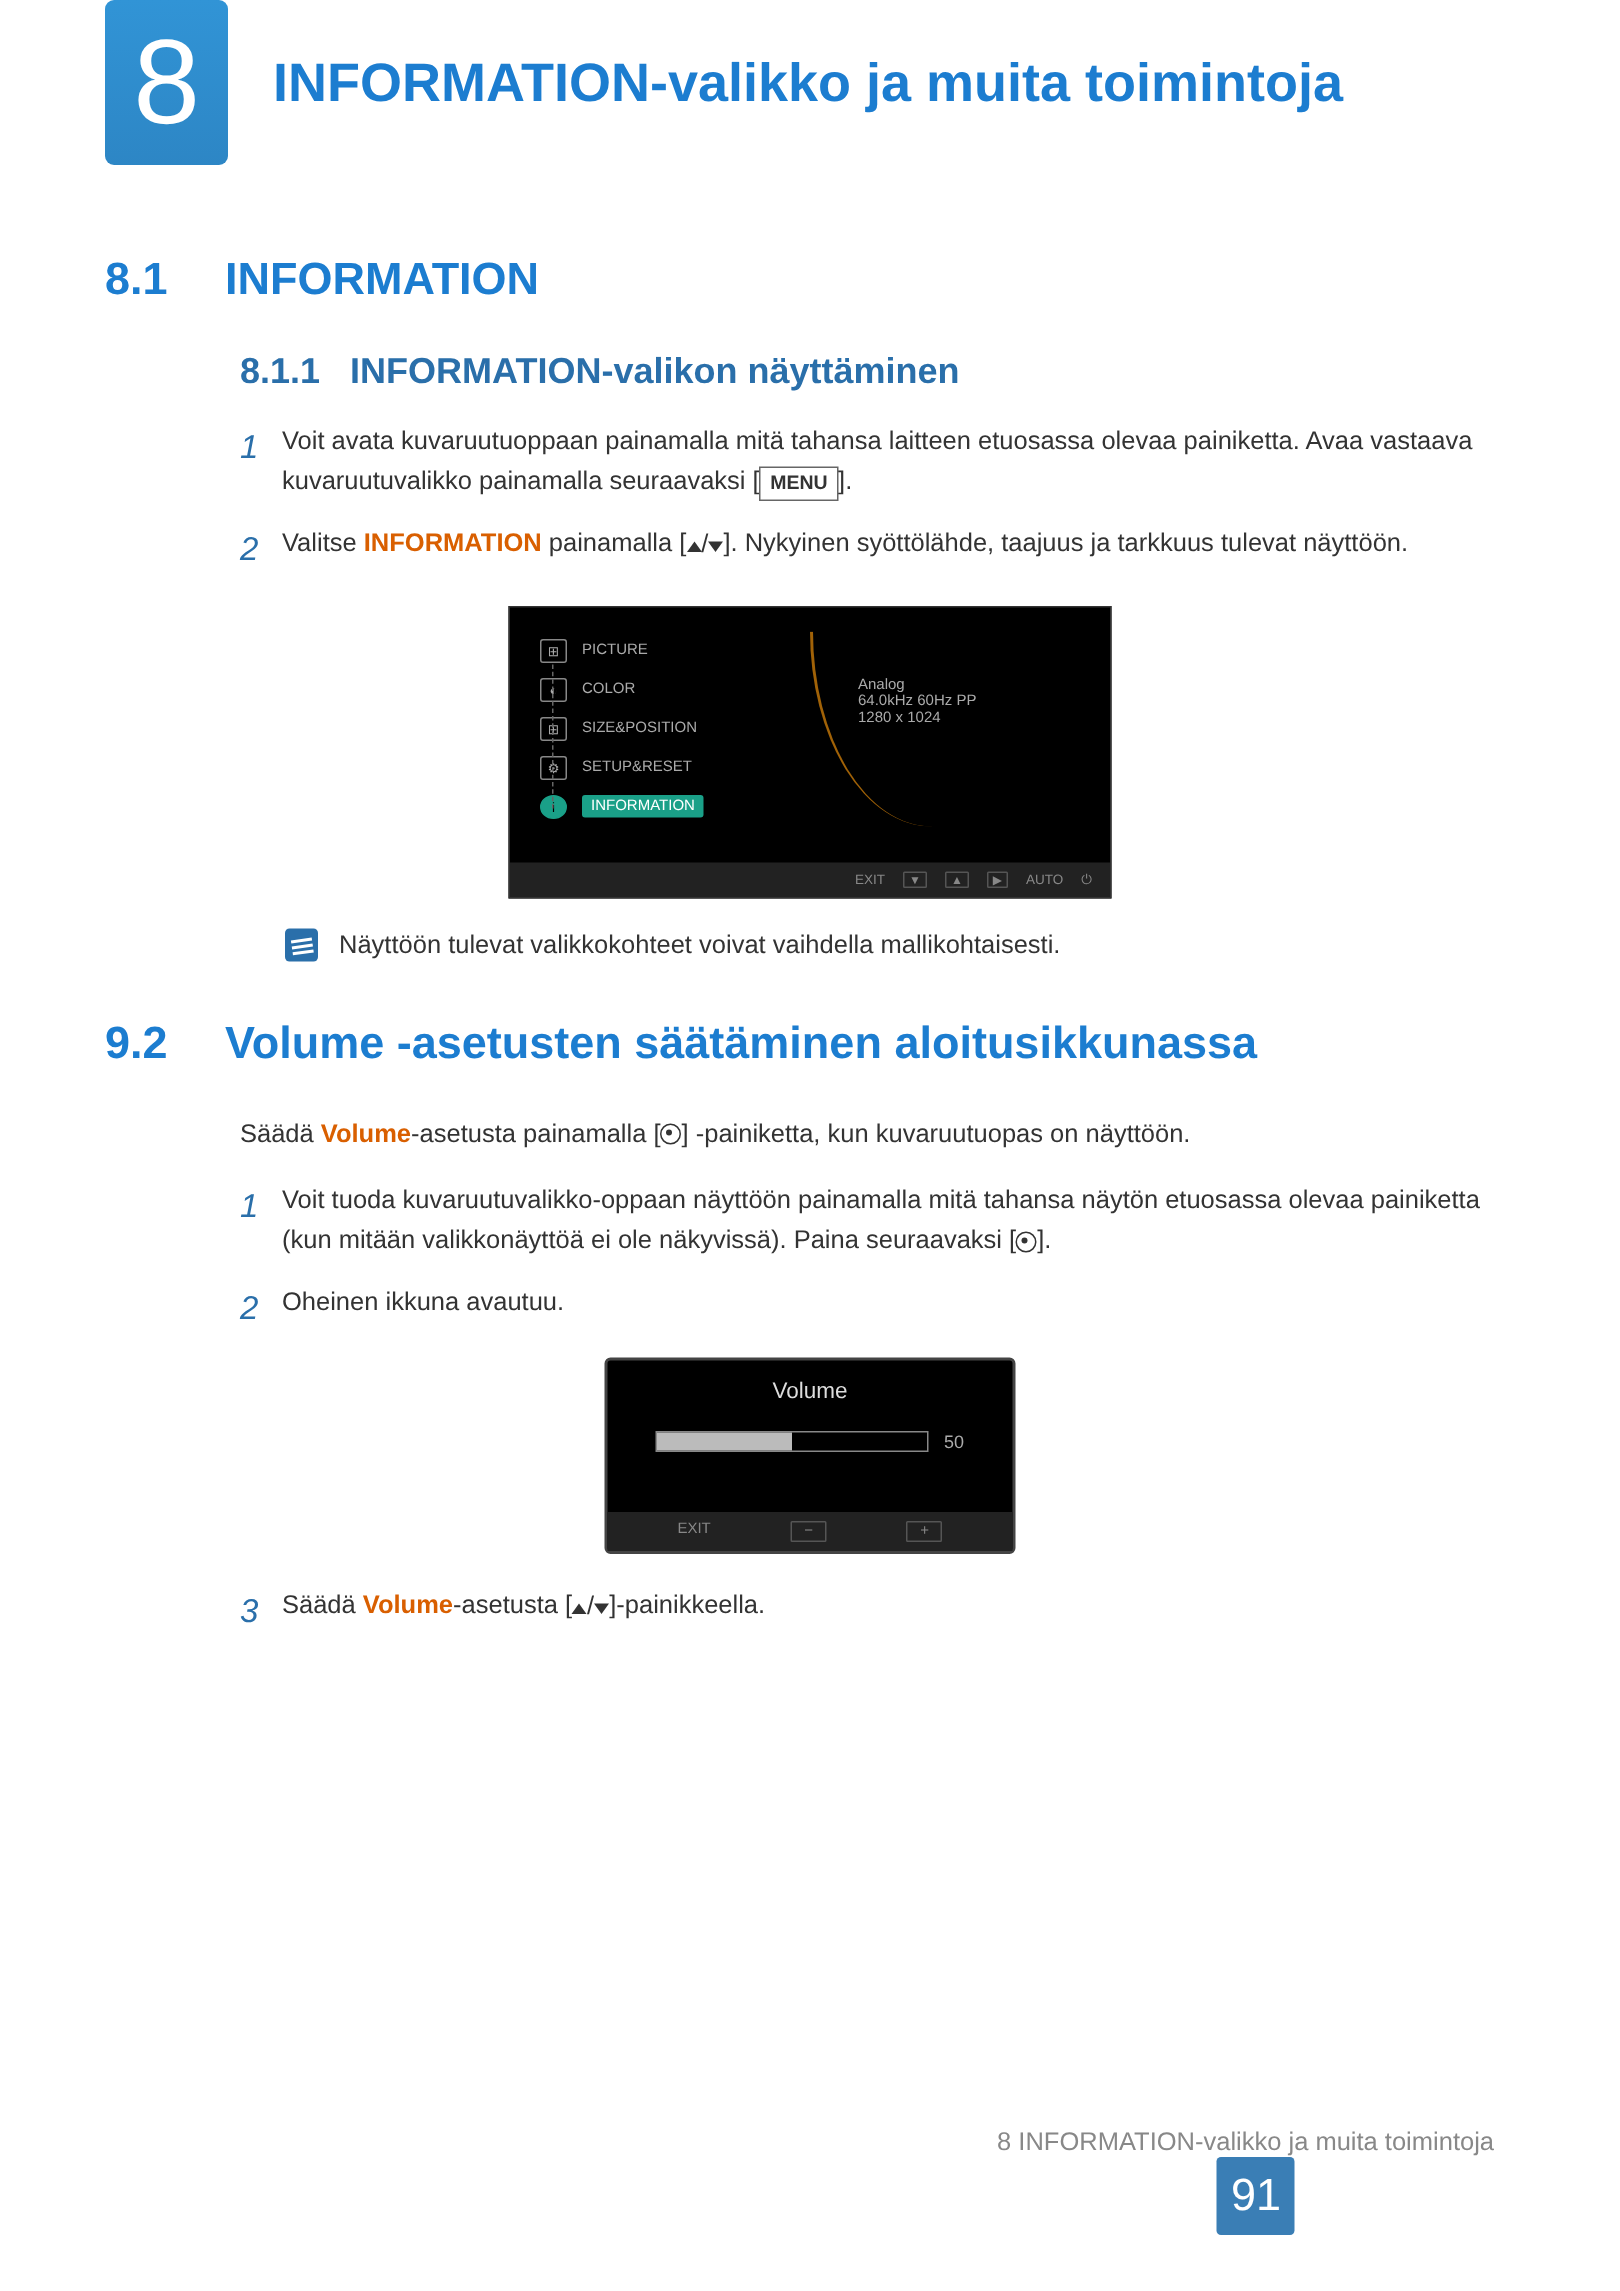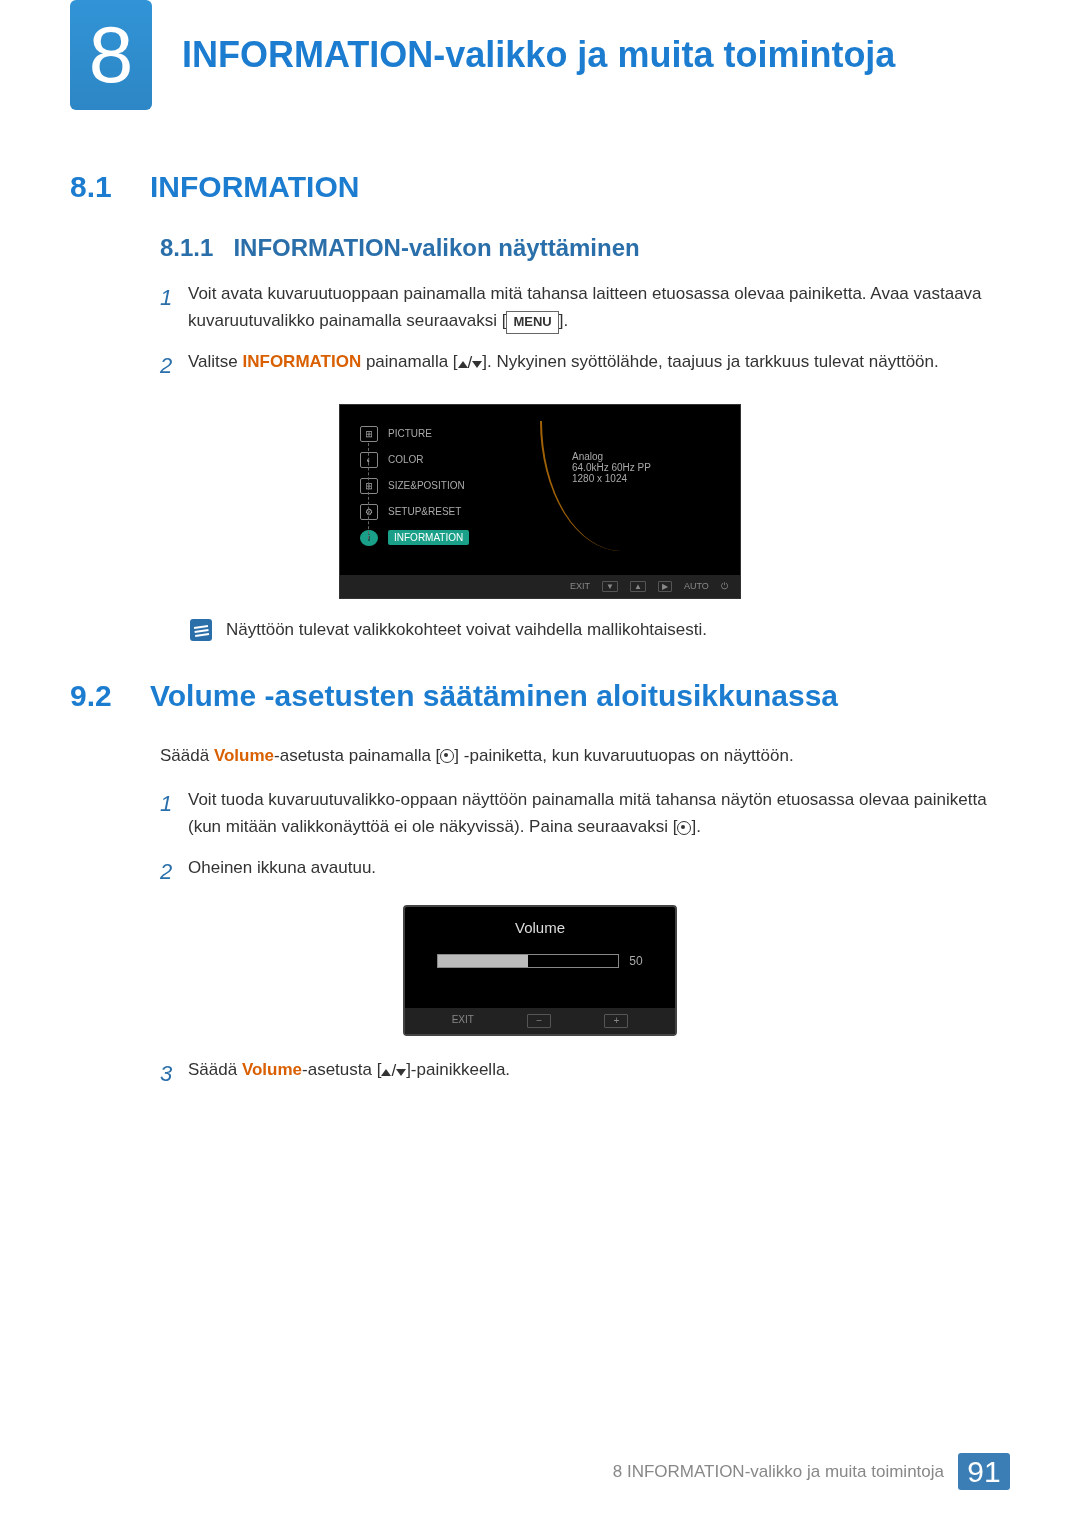--- a/index.html
+++ b/index.html
@@ -261,31 +261,32 @@
     line-height: 12px;
     border-radius: 1px;
   }
   
   .page-footer {
     position: absolute;
     bottom: 10px;
     right: 70px;
     display: flex;
     align-items: center;
+    flex-direction: column;
   }
   .footer-text {
     color: #888;
     font-size: 17px;
     margin-right: 14px;
   }
   .page-num {
     background: #3a7eb5;
     color: #fff;
     width: 52px;
-    height: 37px;
+    height: 52px;
     font-size: 30px;
     display: flex;
     align-items: center;
     justify-content: center;
     border-radius: 3px;
   }
   .tri {
     display: inline-block;
     width: 0; height: 0;
     border-left: 5px solid transparent;

